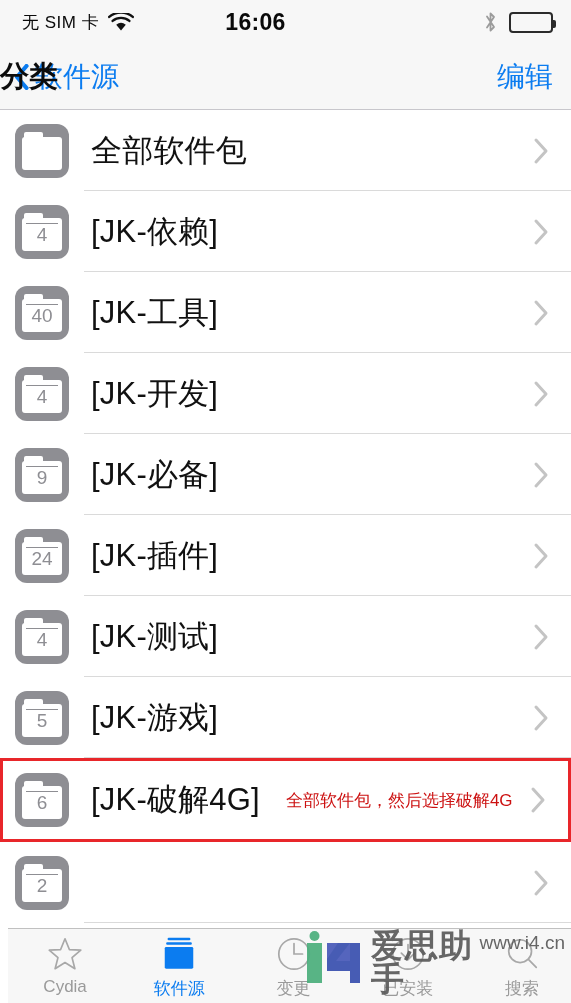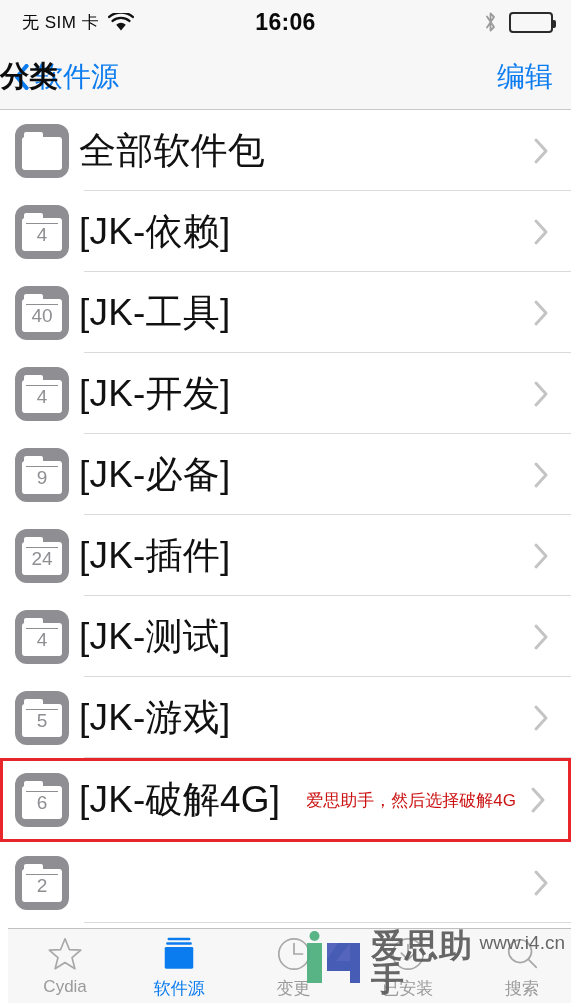--- a/index.html
+++ b/index.html
@@ -13,21 +13,21 @@
 
   
   .statusbar {
     position:absolute; top:0; left:0; width:571px; height:44px;
     background:#f7f7f7;
     display:flex; align-items:center;
   }
   .sb-left { position:absolute; left:22px; display:flex; align-items:center; gap:9px; }
   .sb-carrier { font-size:17px; color:#0a0a0a; letter-spacing:.5px; }
   .sb-center {
-    position:absolute; left:0; width:571px; text-align:center;
+    position:absolute; left:0; width:511px; text-align:center;
     font-size:23px; font-weight:bold; color:#0a0a0a; letter-spacing:.3px;
   }
   .sb-right { position:absolute; right:18px; display:flex; align-items:center; gap:11px; }
   .wifi-icon { width:26px; height:19px; position:relative; }
   .bt-icon { width:15px; height:22px; }
   .battery { width:44px; height:21px; border:2px solid #2b2b2b; border-radius:4px;
              position:relative; padding:2px; }
   .battery::after { content:""; position:absolute; right:-5px; top:6px; width:3px; height:8px;
                     background:#2b2b2b; border-radius:0 2px 2px 0; }
   .battery-fill { height:100%; background:#111; border-radius:1px; }
@@ -80,21 +80,21 @@
   .folder .count {
     position:absolute; left:7px; top:13px; width:40px; height:33px;
     display:flex; align-items:center; justify-content:center;
     font-size:19px; color:#8e8e93; line-height:1;
   }
   .folder .inner-line {
     position:absolute; left:11px; top:18px; width:32px; height:1px; background:#8e8e93;
   }
 
   .row-label {
-    margin-left:10px; font-size:37px; color:#111; white-space:nowrap;
+    margin-left:22px; font-size:31px; color:#111; white-space:nowrap;
     letter-spacing:.2px;
   }
   .row-note {
     margin-left:26px; font-size:17px; color:#cc1111; white-space:nowrap;
   }
   .chevron {
     position:absolute; right:22px; top:50%; transform:translateY(-50%);
     width:16px; height:28px;
   }
 
@@ -262,21 +262,21 @@
           </svg></span>
       </div>
       <div class="row highlight">
         <div class="folder">
           <span class="tab"></span>
           <span class="body"></span>
           <span class="inner-line"></span>
           <span class="count">6</span>
         </div>
         <span class="row-label">[JK-破解4G]</span>
-        <span class="row-note">爱思助手，然后选择破解4G</span>
+        <span class="row-note">全部软件包，然后选择破解4G</span>
         <span class="chevron"><svg viewBox="0 0 16 28" width="16" height="28">
             <path d="M3 3 L13 14 L3 25" stroke="#c4c4c4" stroke-width="3" fill="none" stroke-linecap="round" stroke-linejoin="round"></path>
           </svg></span>
       </div>
       <div class="row">
         <div class="folder">
           <span class="tab"></span>
           <span class="body"></span>
           <span class="inner-line"></span>
           <span class="count">2</span>

